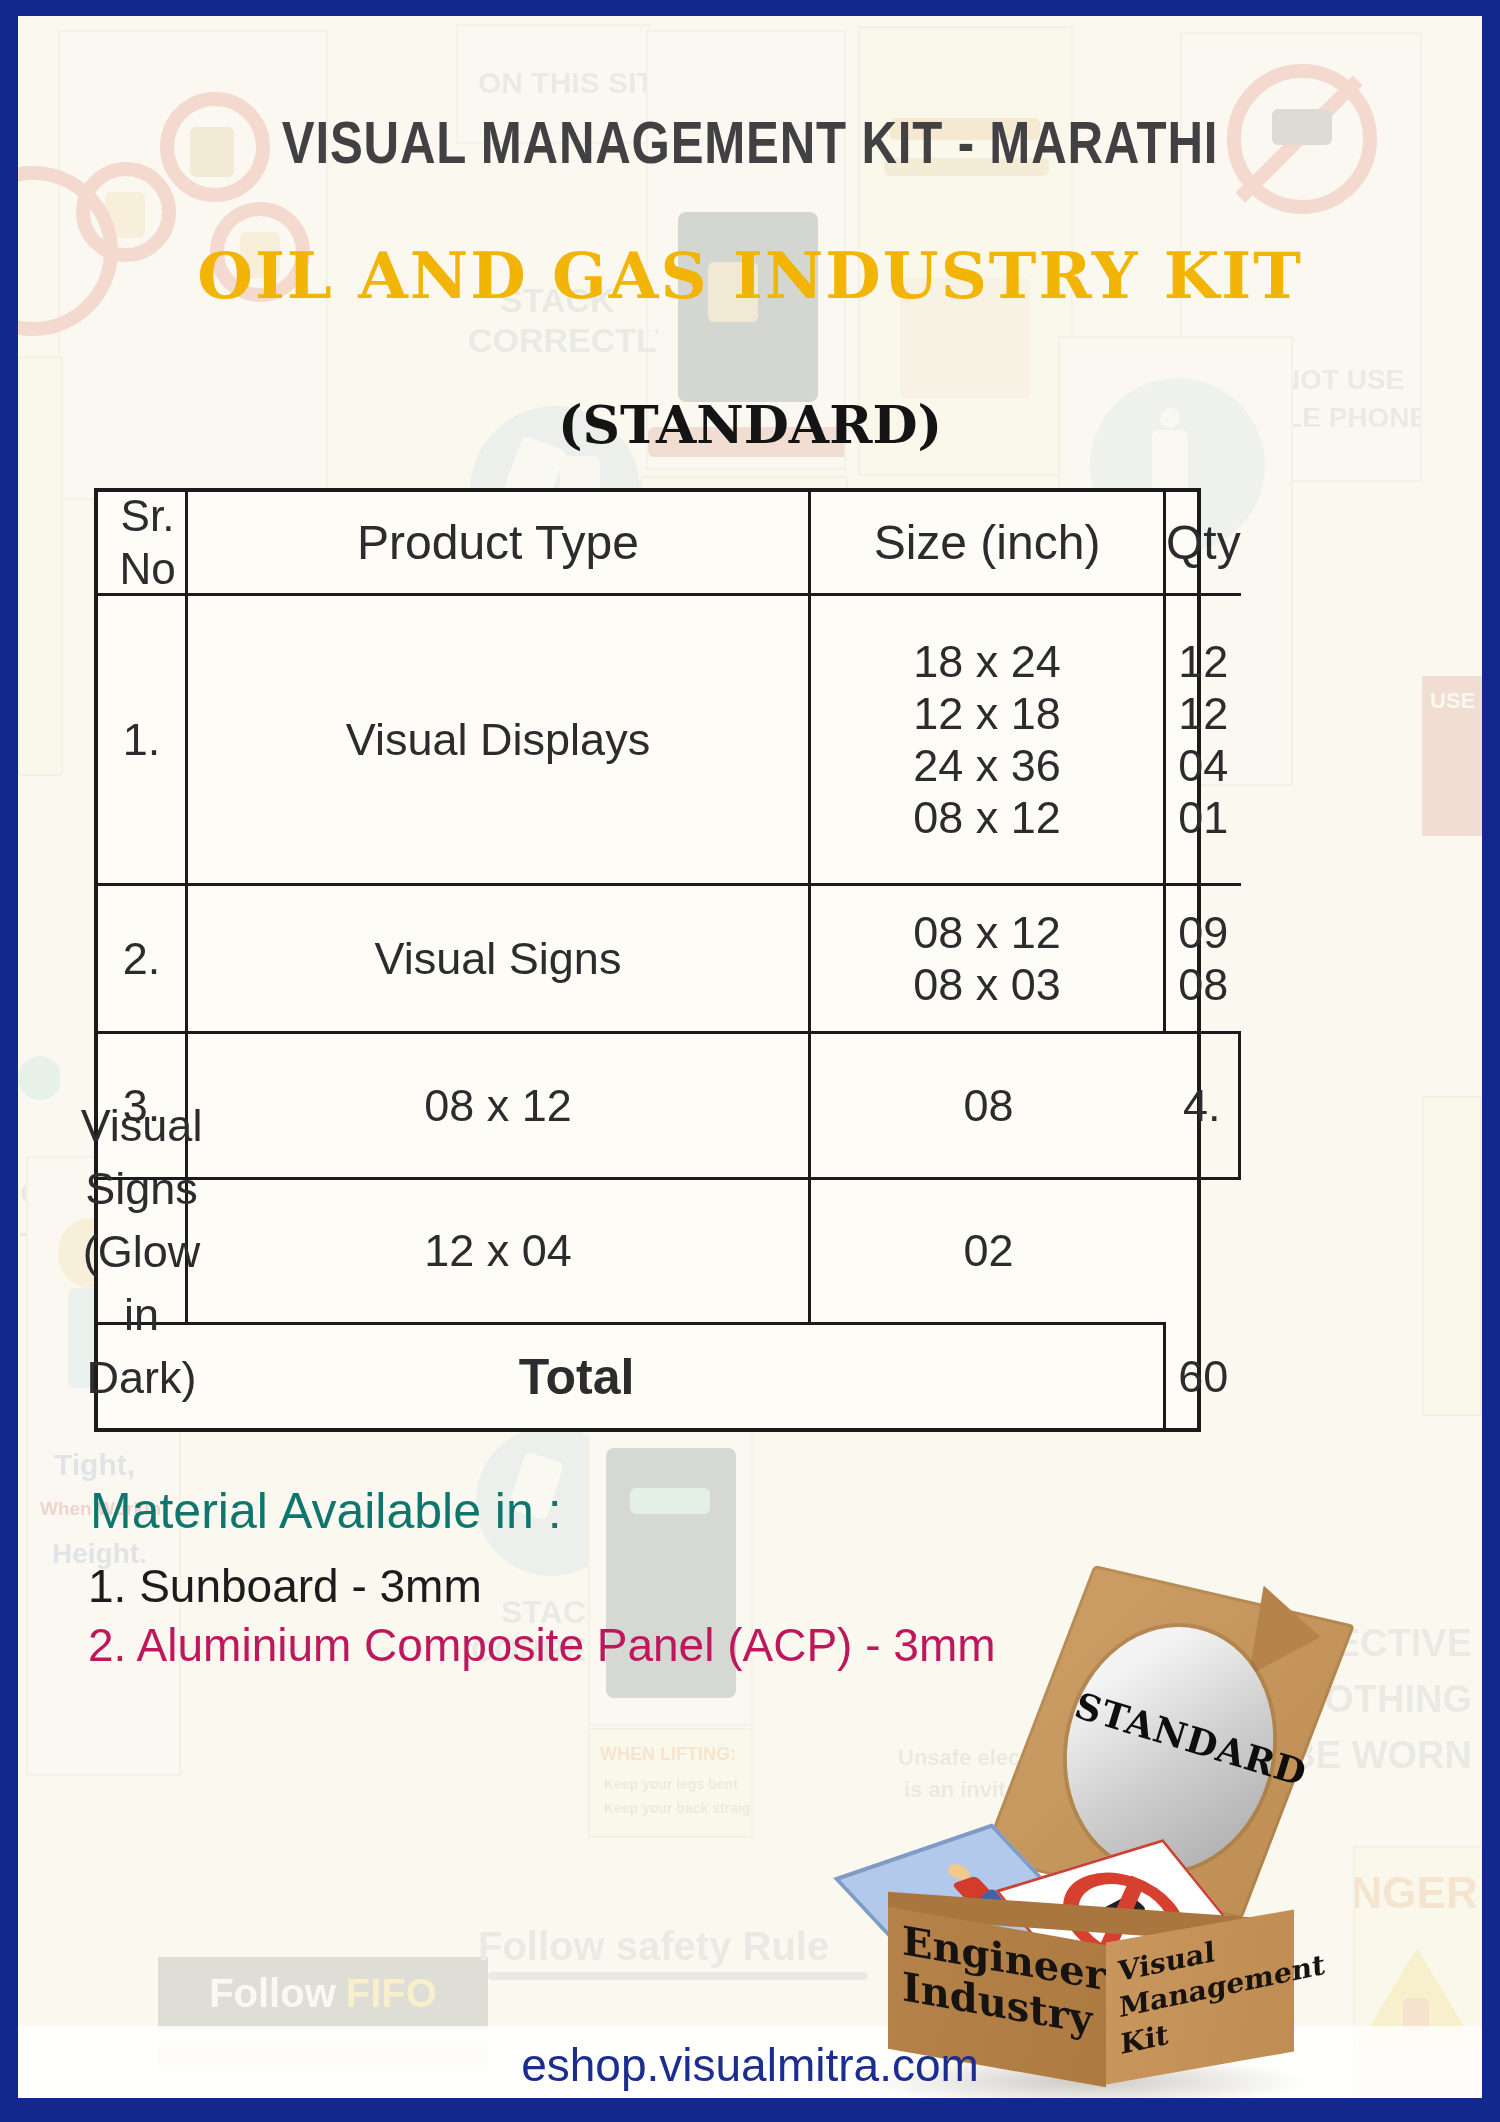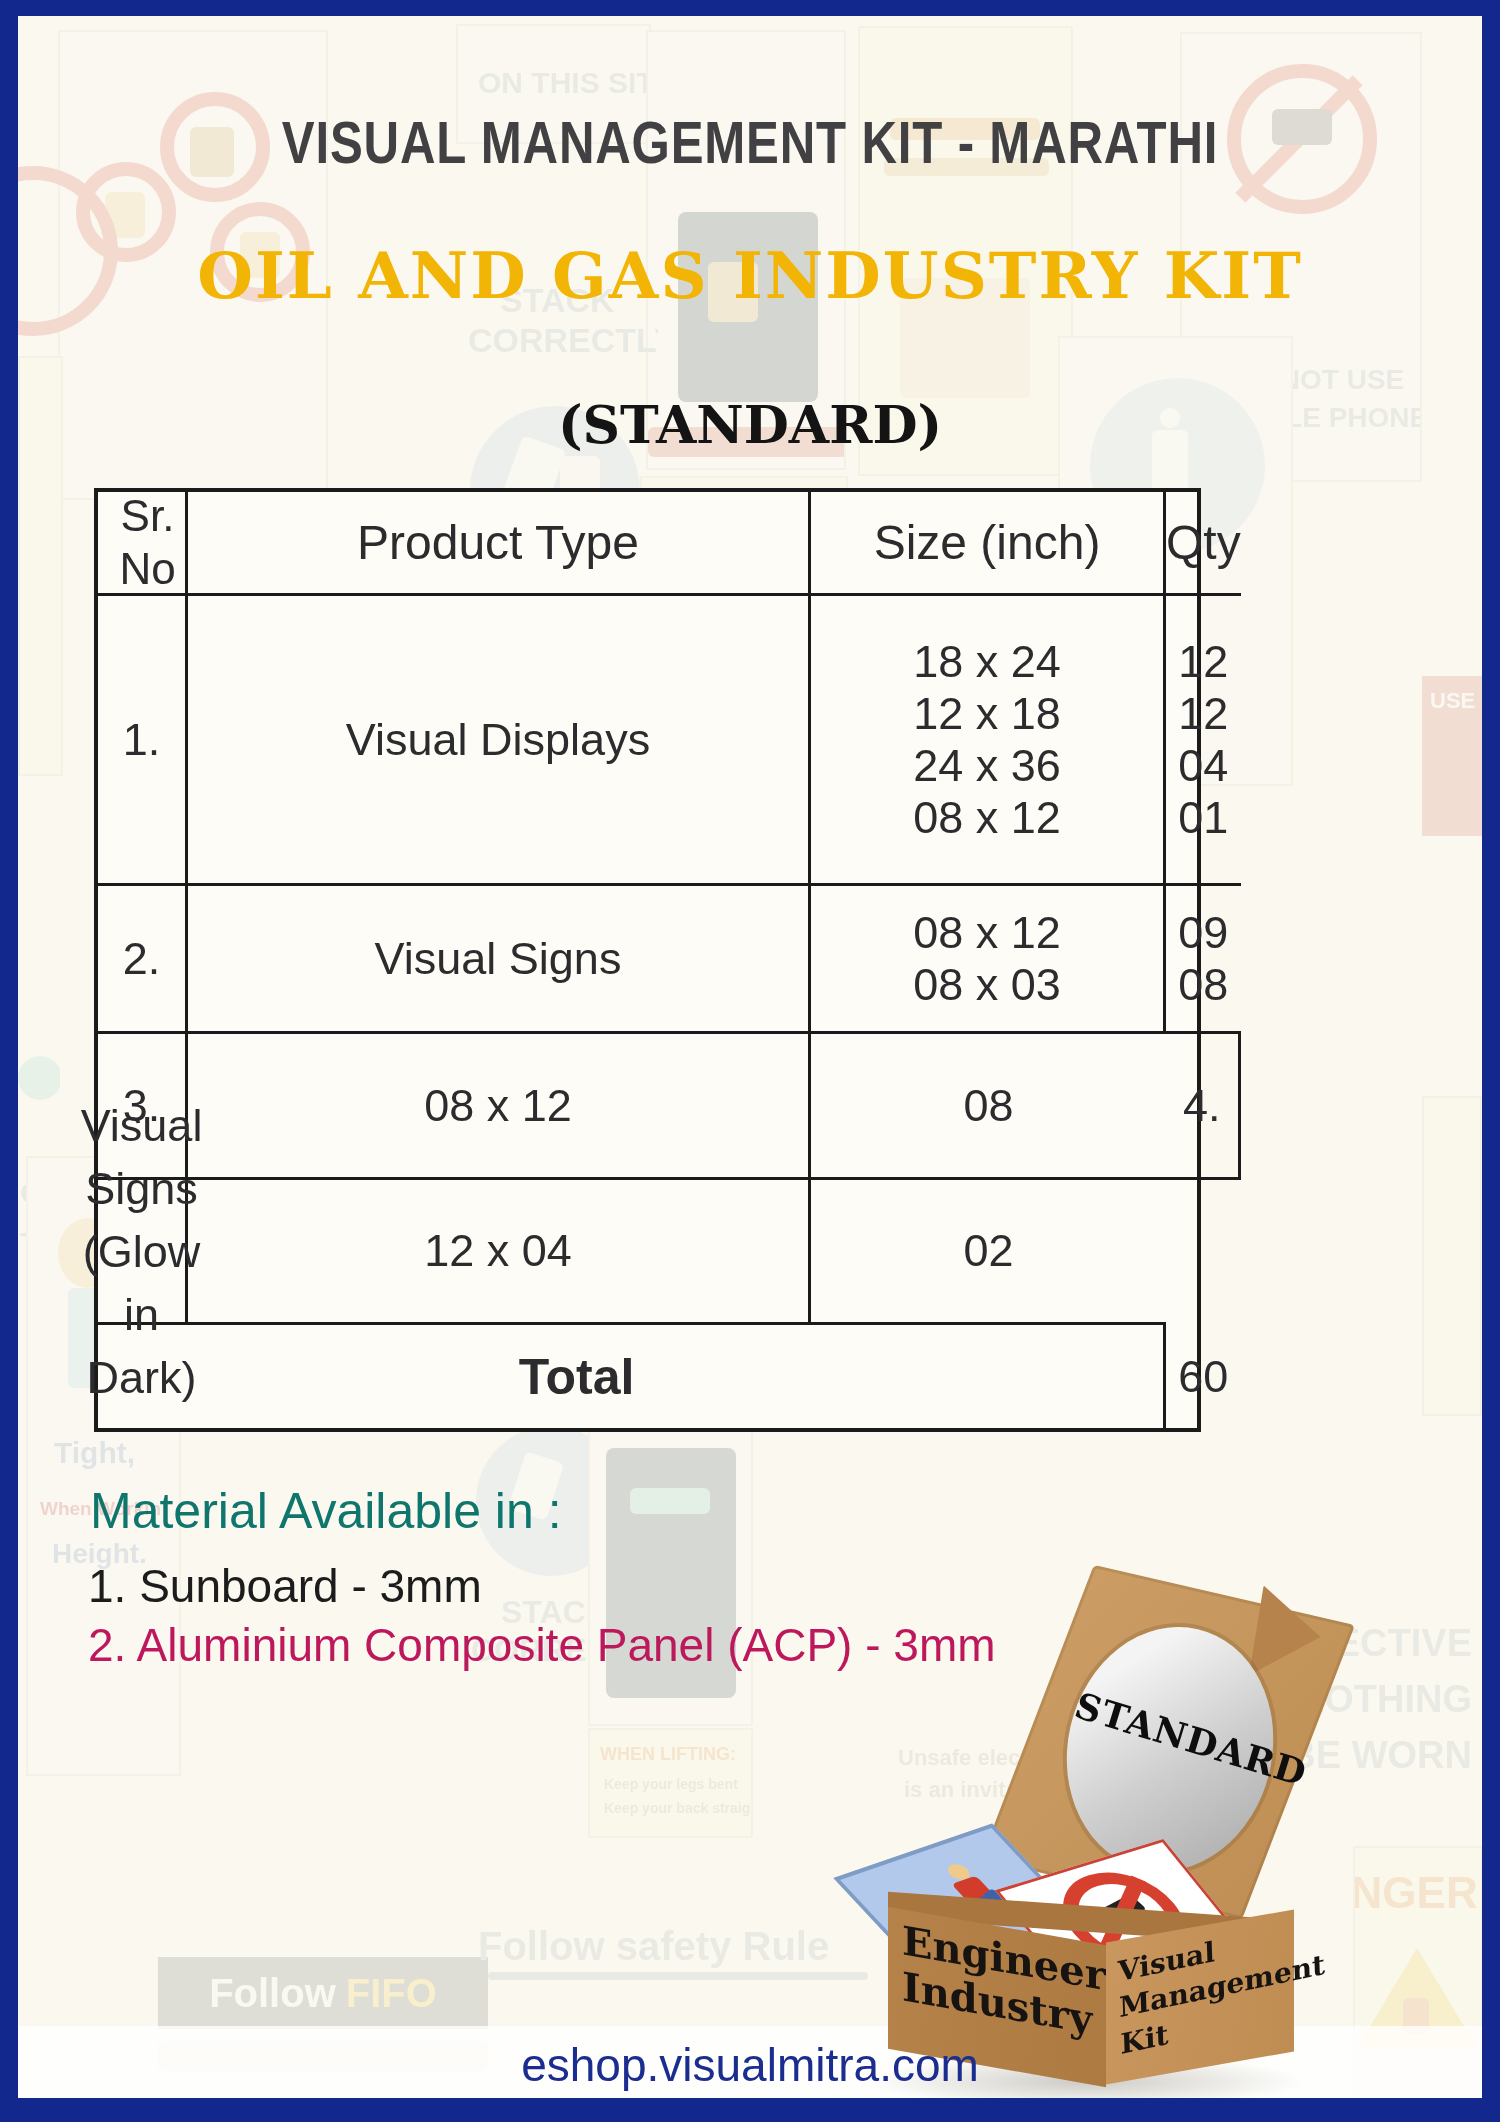--- a/index.html
+++ b/index.html
@@ -168,21 +168,21 @@
         <div class="wm-text" style="left:8px;top:12px;font-size:22px;color:#ffffff;">USE RIGHT METHODS</div>
       </div>
       <div class="wm-tile wm-plain" style="left:0px;top:980px;width:42px;height:560px;">
         <div class="wm-text" style="left:2px;top:180px;font-size:30px;color:#9aa7b8;">ORN</div>
         <div class="wm-text" style="left:2px;top:230px;font-size:30px;color:#9aa7b8;">TE.</div>
         <div class="steel-circle" style="left:0;top:60px;width:44px;height:44px;background:#8fd0c8;"></div>
       </div>
       <div class="wm-tile" style="left:8px;top:1140px;width:155px;height:620px;">
         <div class="blob" style="left:30px;top:60px;width:60px;height:70px;background:#e9c46a;border-radius:50%;"></div>
         <div class="blob" style="left:40px;top:130px;width:50px;height:100px;background:#9fd0e8;"></div>
-        <div class="wm-text wm-text-red" style="left:26px;top:278px;font-size:30px;color:#5f7fc0;">Tight,</div>
+        <div class="wm-text wm-text-red" style="left:26px;top:290px;font-size:30px;color:#5f7fc0;">Tight,</div>
         <div class="wm-text wm-text-red" style="left:12px;top:340px;font-size:19px;">When Workin</div>
         <div class="wm-text" style="left:24px;top:380px;font-size:28px;color:#5f7fc0;">Height.</div>
       </div>
       <div class="wm-tile wm-plain" style="left:428px;top:1400px;width:215px;height:620px;">
         <div class="steel-circle" style="left:30px;top:10px;width:150px;height:150px;background:#a9c6d8;"></div>
         <div class="blob" style="left:70px;top:40px;width:40px;height:60px;background:#fff;transform:rotate(18deg);"></div>
         <div class="wm-text" style="left:55px;top:178px;font-size:32px;">STACK</div>
         <div class="wm-text" style="left:25px;top:216px;font-size:32px;">CORRECTLY</div>
       </div>
       <div class="wm-tile" style="left:570px;top:1410px;width:165px;height:300px;">

